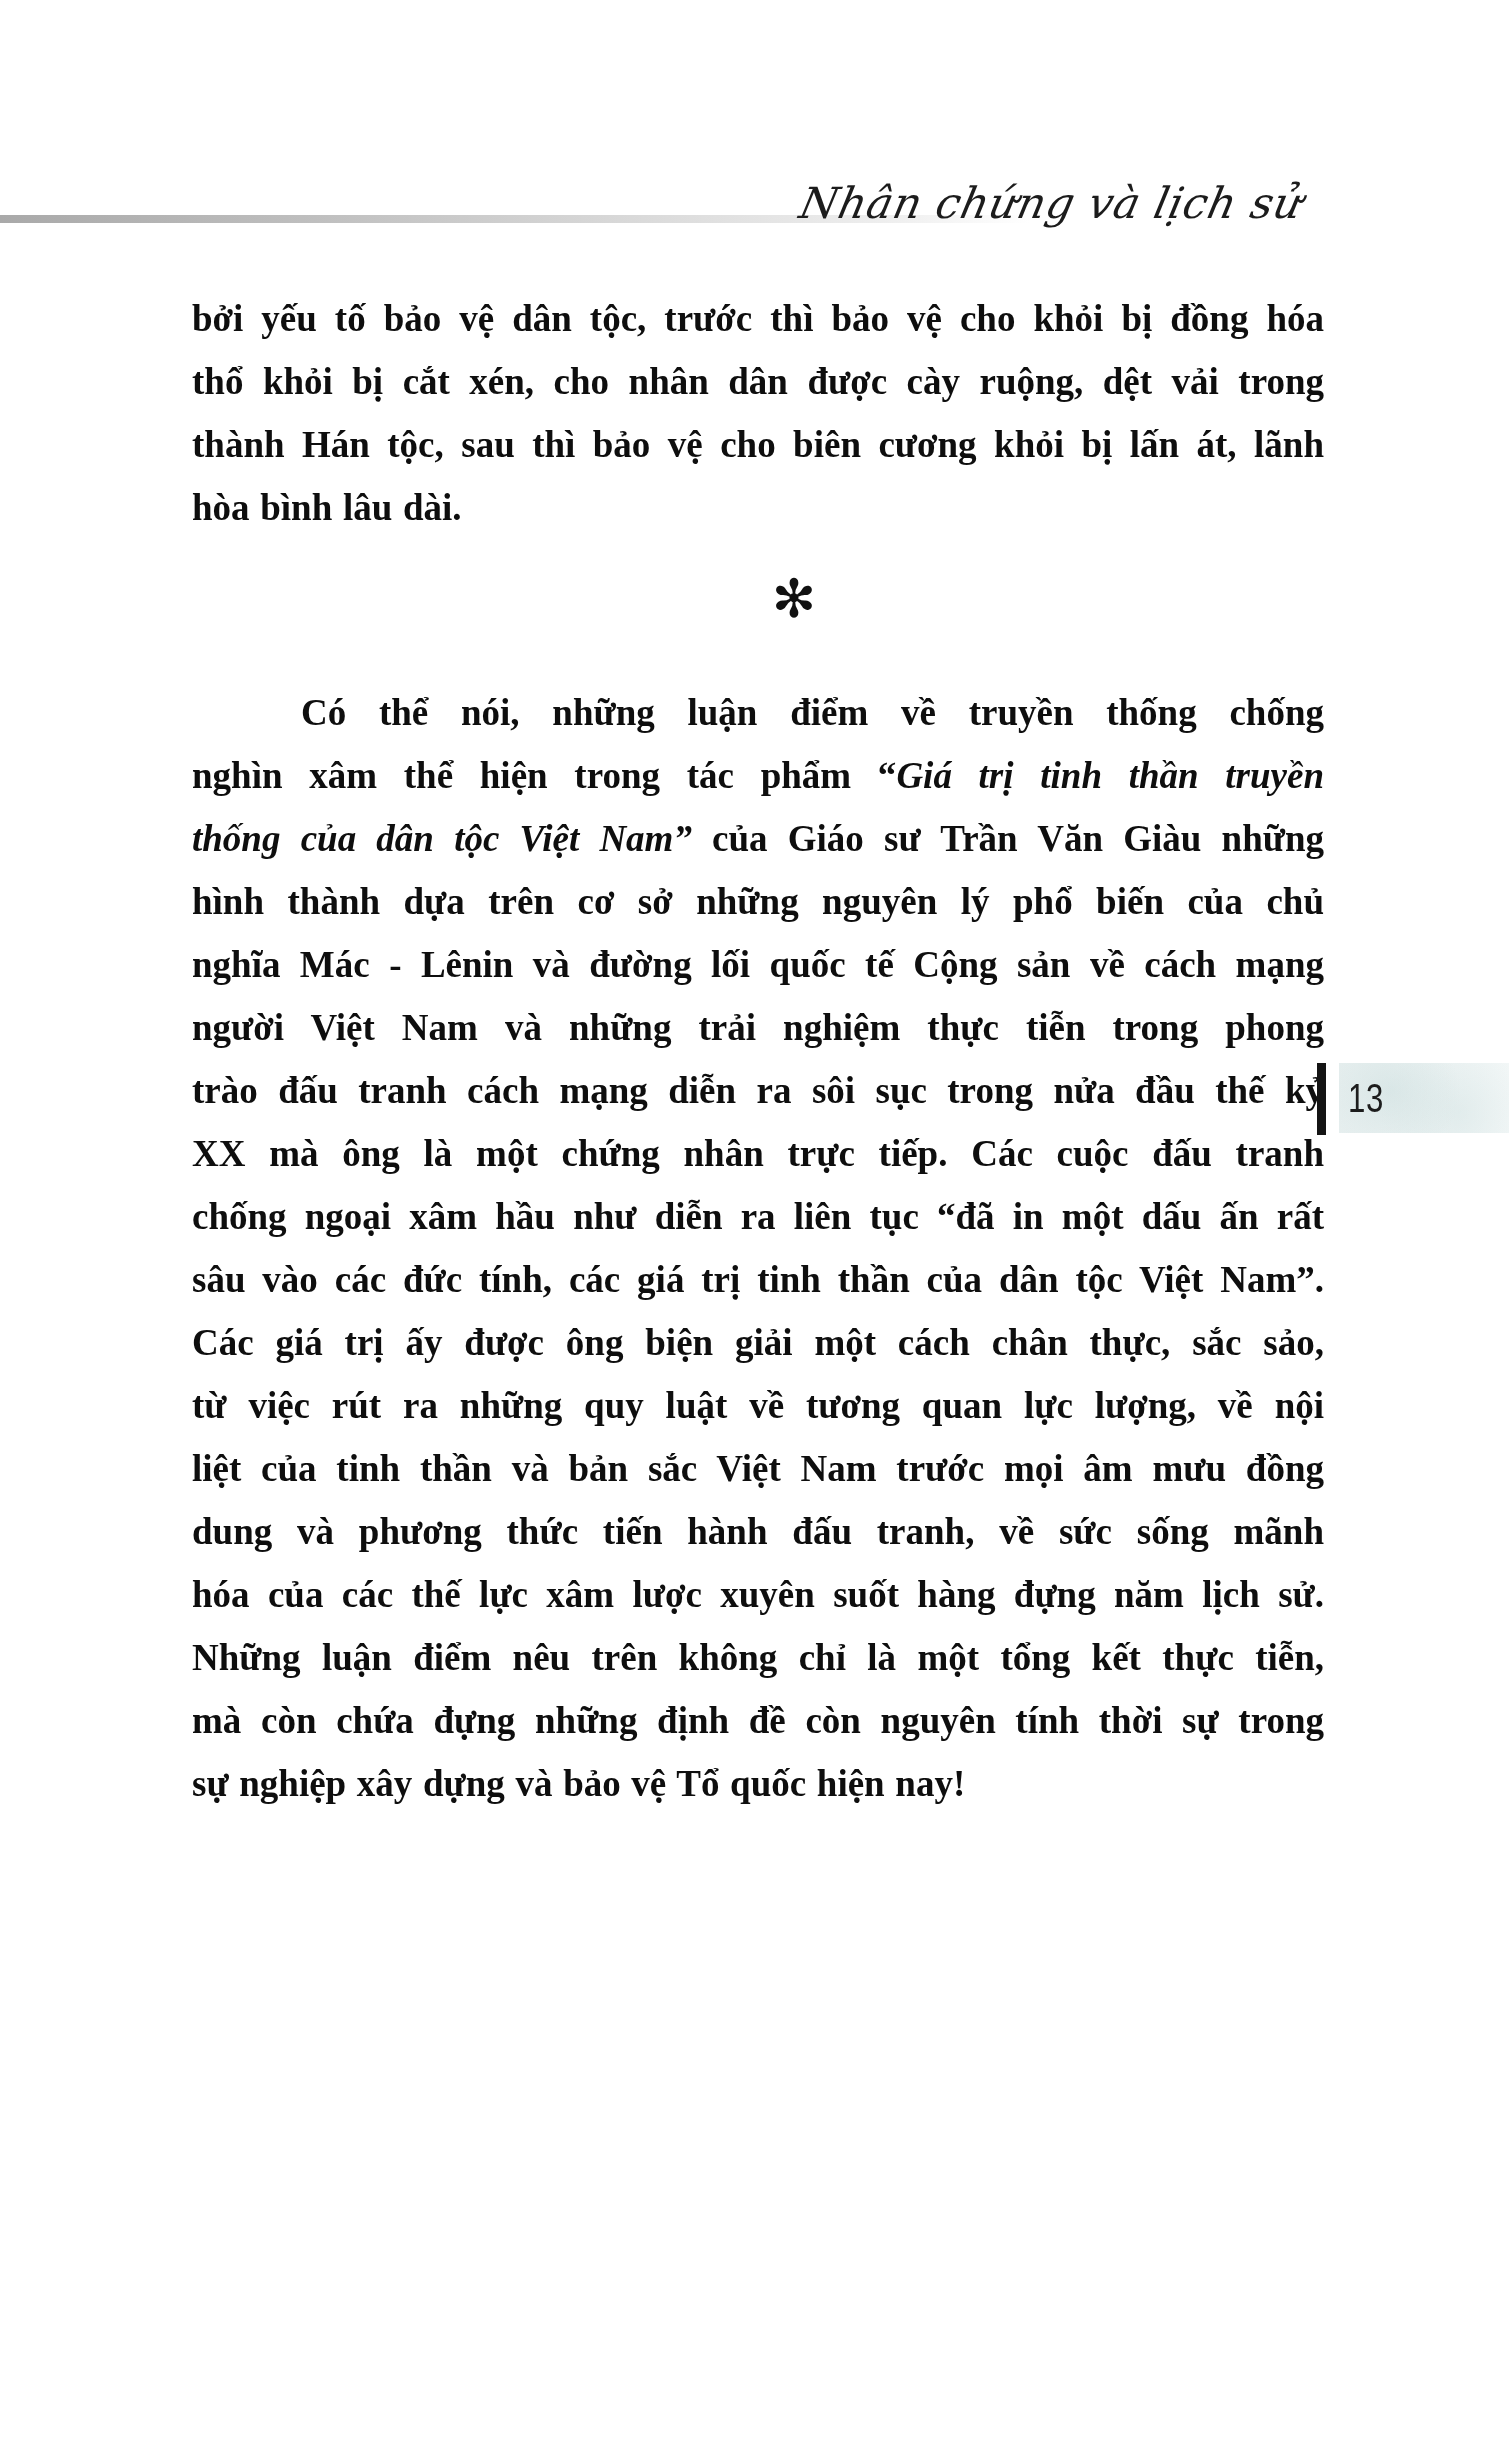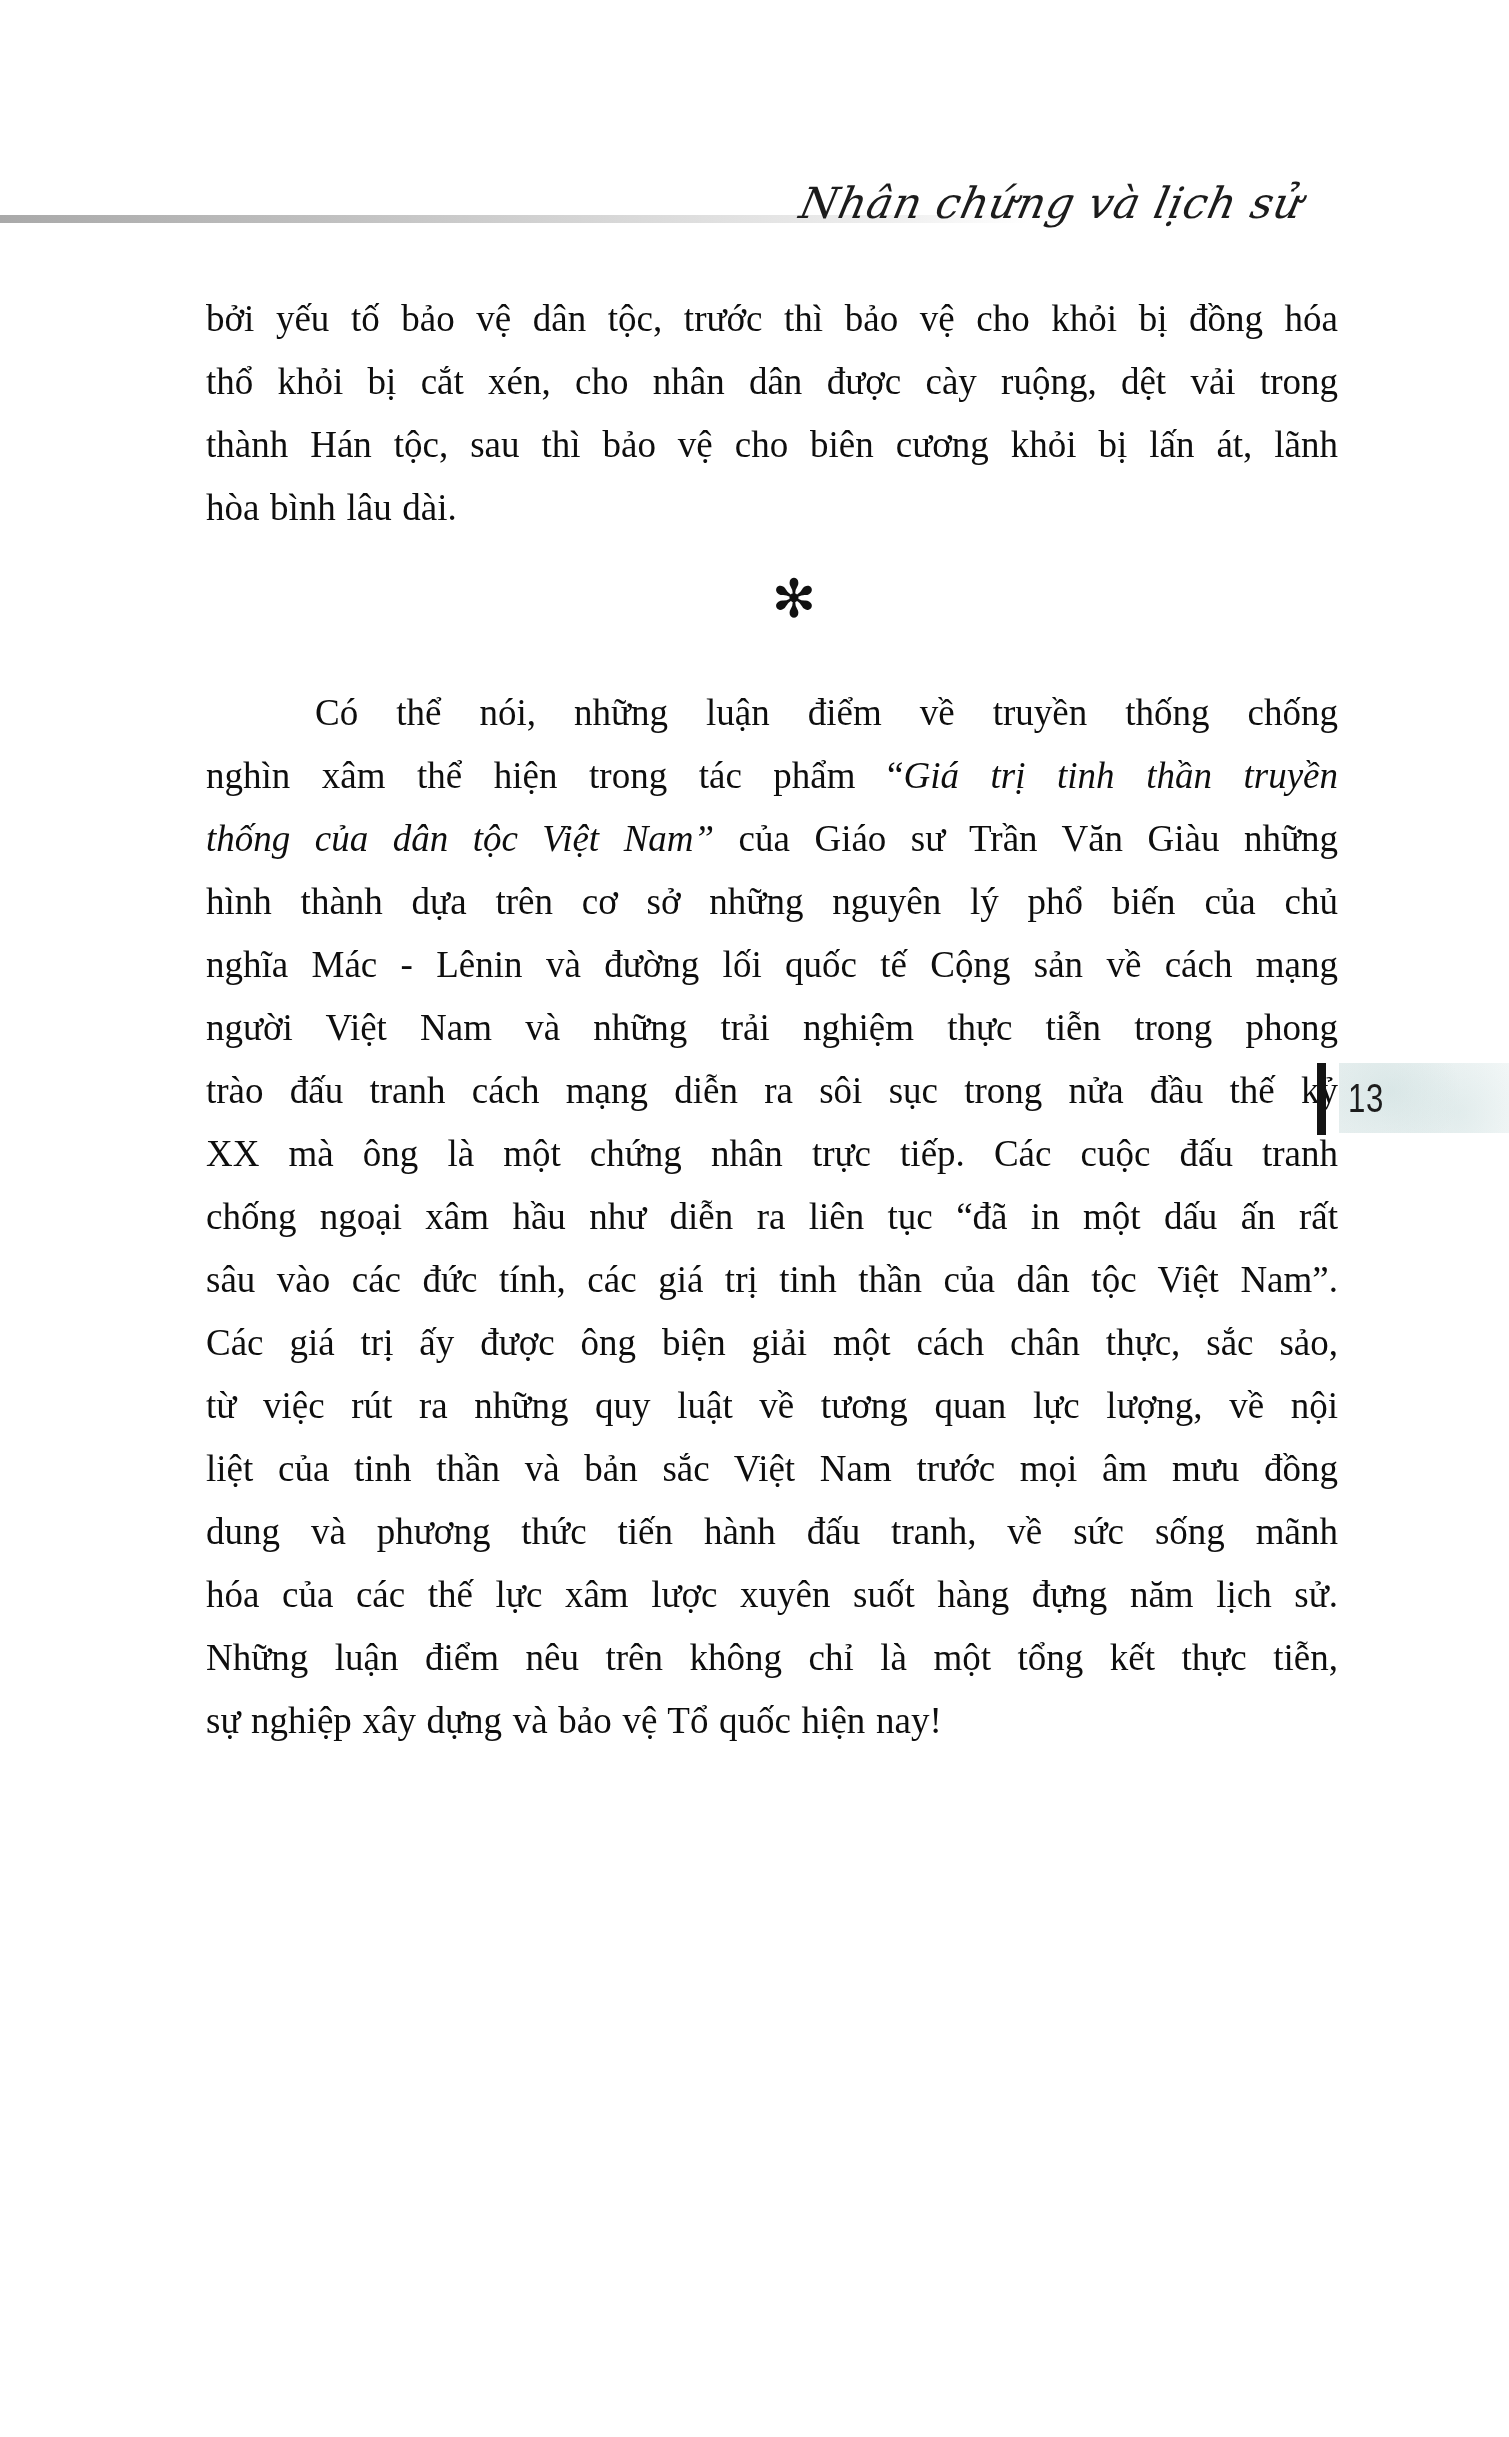--- a/index.html
+++ b/index.html
@@ -37,22 +37,23 @@
     font-size: 43px;
     line-height: 63px;
     letter-spacing: 0.7px;
     color: #1c1c1c;
     transform: skewX(-12deg);
     transform-origin: right bottom;
   }
 
   .body-col {
     position: absolute;
-    left: 206px;
+    left: 192px;
     width: 1132px;
+    font-weight: bold;
   }
   .para1 { top: 287px; }
   .para2 { top: 681px; }
 
   .line {
     font-size: 37px;
     line-height: 63px;
     text-align: justify;
     text-align-last: justify;
     word-spacing: 1.4px;
@@ -141,20 +142,21 @@
     <div class="line"><span>trào đấu tranh cách mạng diễn ra sôi sục trong nửa đầu thế kỷ</span></div>
     <div class="line"><span>XX mà ông là một chứng nhân trực tiếp. Các cuộc đấu tranh</span></div>
     <div class="line"><span>chống ngoại xâm hầu như diễn ra liên tục “đã in một dấu ấn rất</span></div>
     <div class="line"><span>sâu vào các đức tính, các giá trị tinh thần của dân tộc Việt Nam”.</span></div>
     <div class="line"><span>Các giá trị ấy được ông biện giải một cách chân thực, sắc sảo,</span></div>
     <div class="line"><span>từ việc rút ra những quy luật về tương quan lực lượng, về nội</span></div>
     <div class="line"><span>liệt của tinh thần và bản sắc Việt Nam trước mọi âm mưu đồng</span></div>
     <div class="line"><span>dung và phương thức tiến hành đấu tranh, về sức sống mãnh</span></div>
     <div class="line"><span>hóa của các thế lực xâm lược xuyên suốt hàng đựng năm lịch sử.</span></div>
     <div class="line"><span>Những luận điểm nêu trên không chỉ là một tổng kết thực tiễn,</span></div>
+    <div class="line"><span>mà còn chứa đựng những định đề còn nguyên tính thời sự trong</span></div>
     <div class="line last"><span>sự nghiệp xây dựng và bảo vệ Tổ quốc hiện nay!</span></div>
   </div>
 
   <div class="pagenum-bar"></div>
   <div class="pagenum-strip"></div>
   <div class="pagenum">13</div>
 
 </div>
 
 

